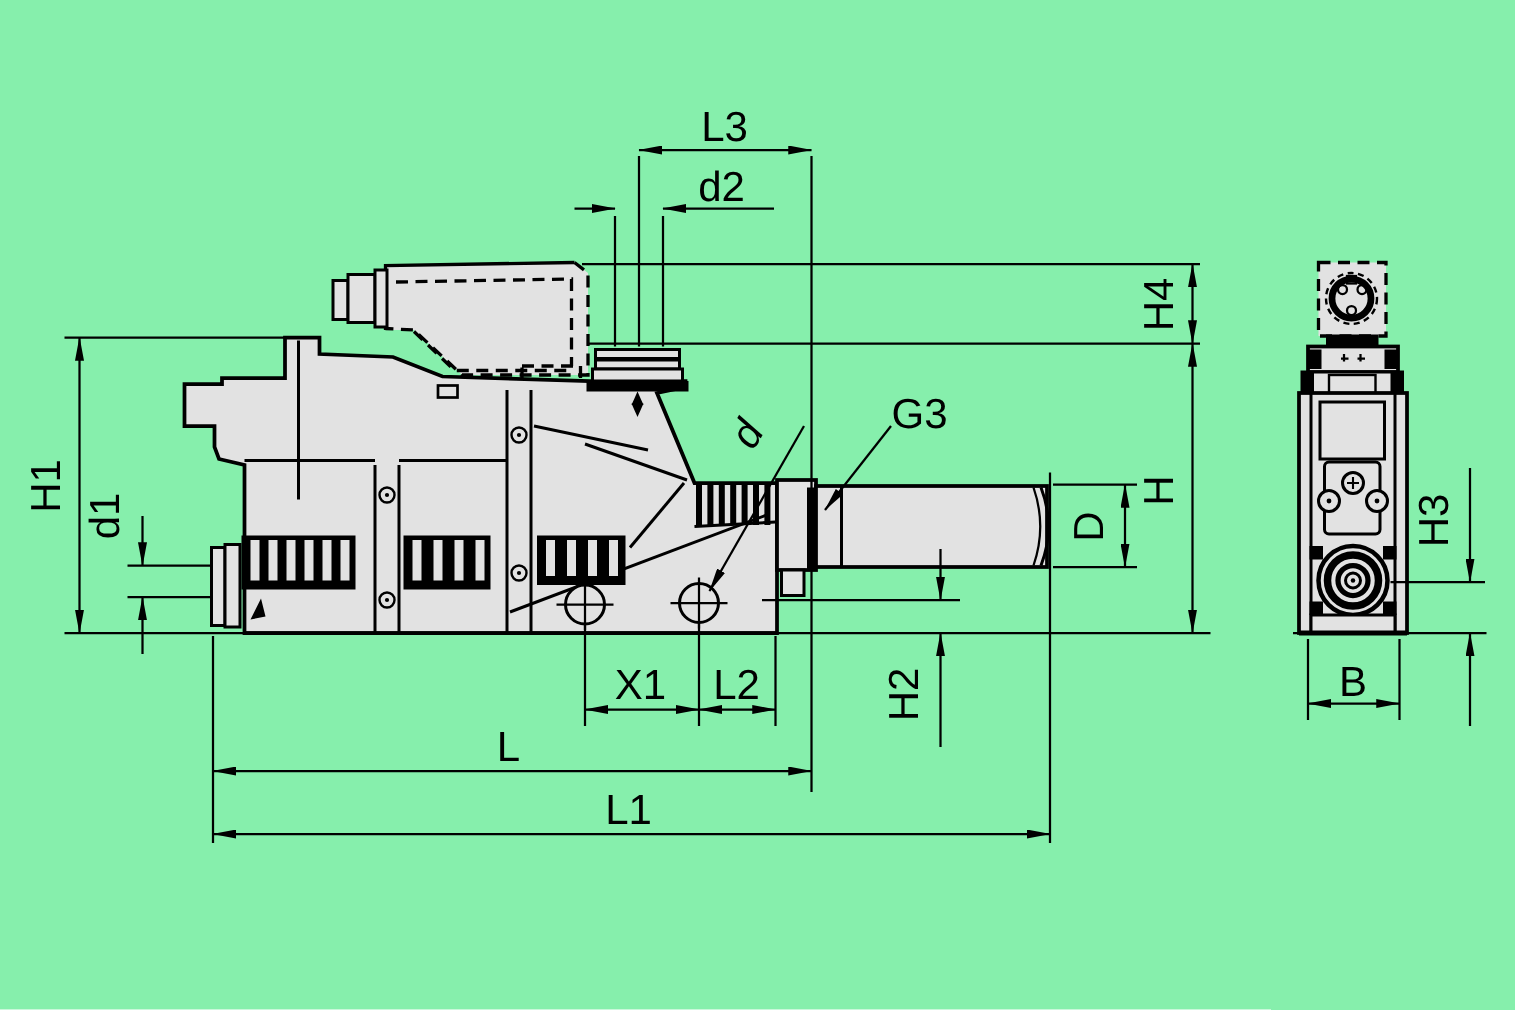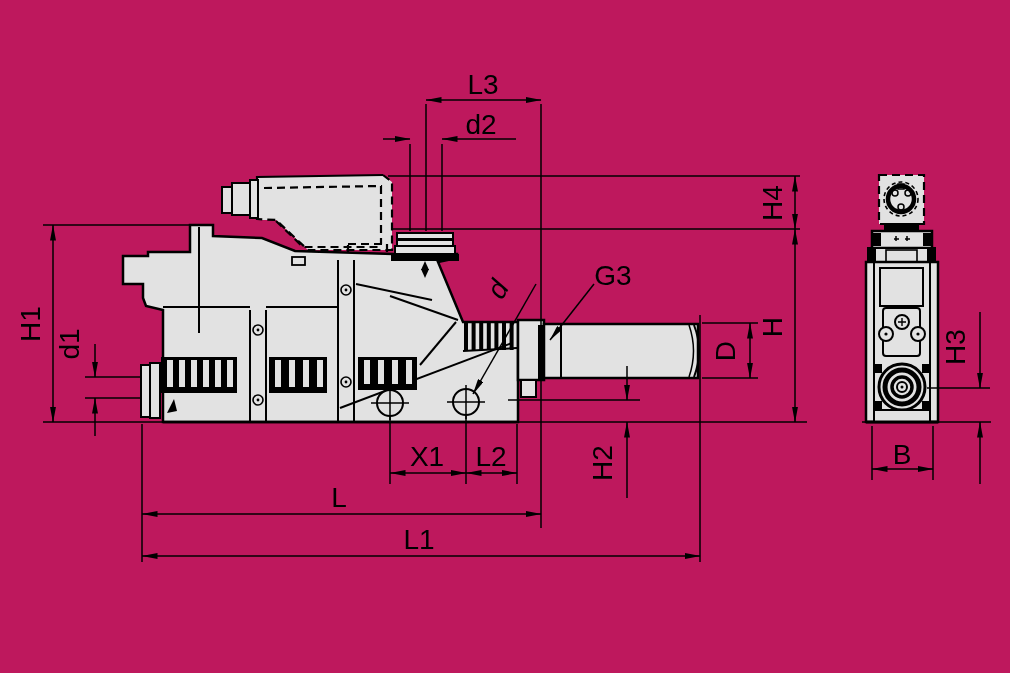--- a/index.html
+++ b/index.html
@@ -1,18 +1,18 @@
 <!DOCTYPE html>
 <html><head>
 <meta charset="utf-8">
 <style>
   html,body { margin:0; padding:0; background:#fff; }
   #stage {
     position:relative; width:1010px; height:673px;
-    background:#be185d; overflow:hidden;
+    background:#86efac; overflow:hidden;
     font-family:"Liberation Sans", sans-serif;
   }
   svg { display:block; }
   .lbl  { font:28px "Liberation Sans", sans-serif; fill:#000; }
   .it   { font-style:italic; }
   .thin { stroke:#000; stroke-width:1.5; fill:none; }
   .dim  { stroke:#000; stroke-width:1.5; fill:none; }
   .part { fill:#e2e2e2; stroke:#000; stroke-width:2.5; }
   .part2{ fill:#e2e2e2; stroke:#000; stroke-width:2; }
   .blk  { fill:#000; stroke:none; }

